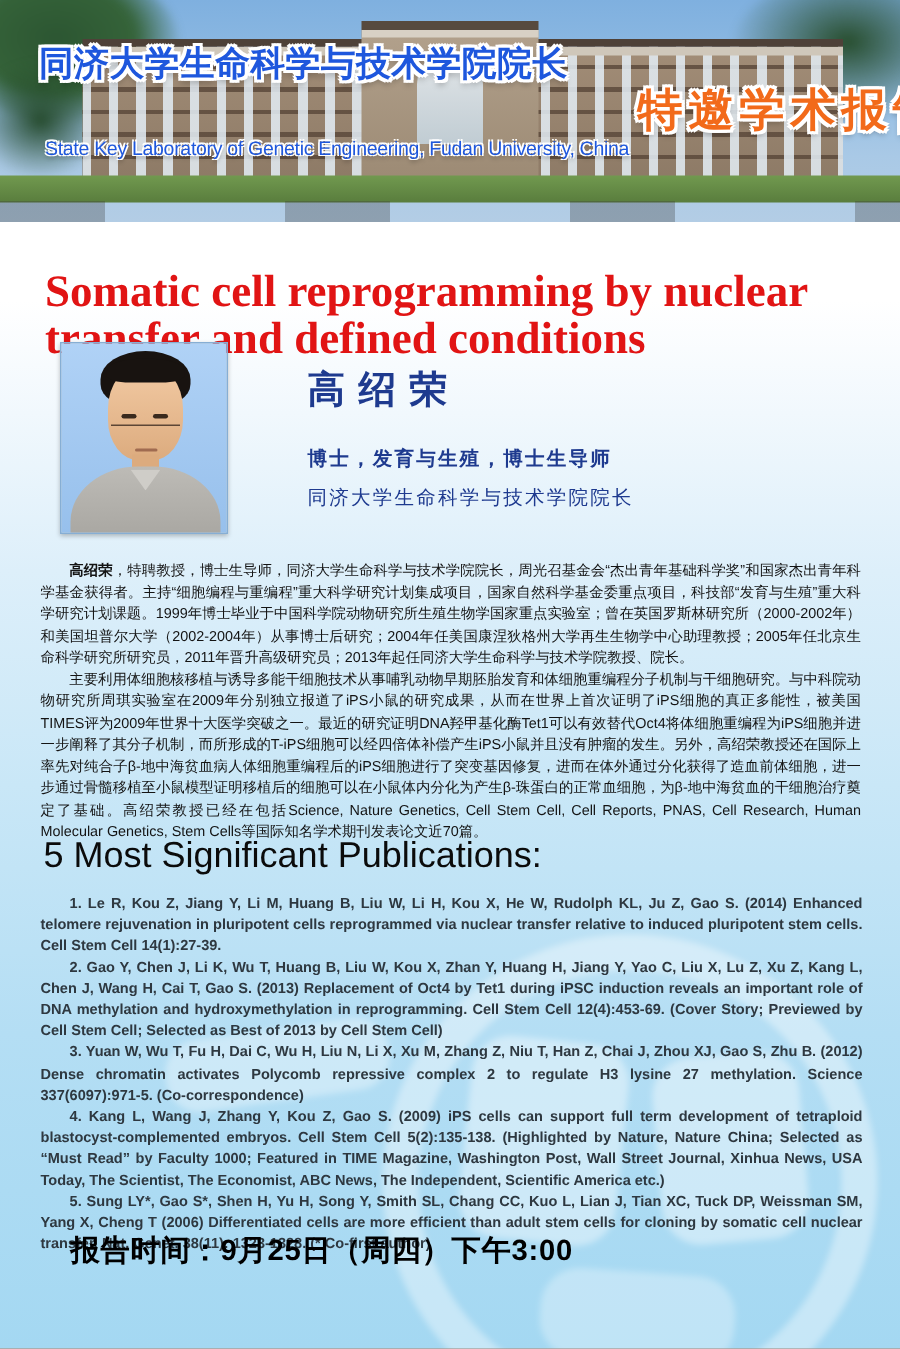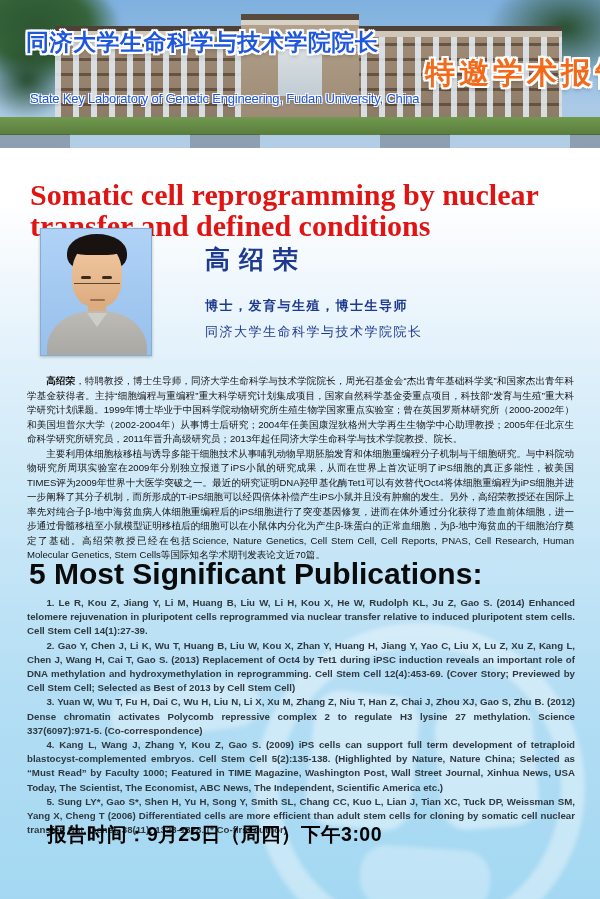--- a/index.html
+++ b/index.html
@@ -87,21 +87,21 @@
            font-size:25px; font-weight:bold; color:#1e3a8f; letter-spacing:9px; }
   .sp-sub1 { position:absolute; left:205px; top:149px; font-size:13px; font-weight:bold;
            color:#1e3a8f; letter-spacing:1.5px; }
   .sp-sub2 { position:absolute; left:205px; top:175px; font-size:13px; font-weight:normal;
            color:#1e3a8f; letter-spacing:1.5px; }
 
   .bio { position:absolute; left:27px; top:226px; width:547px; }
   .bio p { text-indent:2em; font-size:9.6px; line-height:14.5px; text-align:justify; color:#141414; }
   .bio .lead { font-weight:bold; }
 
-  .pub-heading { position:absolute; left:29px; top:409px; font-size:30px; font-weight:700;
+  .pub-heading { position:absolute; left:29px; top:409px; font-size:24px; font-weight:400;
            color:#0b0b0b; letter-spacing:0; }
 
   .pubs { position:absolute; left:27px; top:448px; width:548px;font-weight:bold; }
   .pubs p { text-indent:2em; font-size:9.7px; line-height:14.2px; text-align:justify; color:#2e3840; }
 
   .footer { position:absolute; left:47px; top:672px; }
   .footer div { font-size:19.5px; font-weight:bold; color:#000; line-height:28px; letter-spacing:.5px; }
 </style>
 </head>
 <body>

